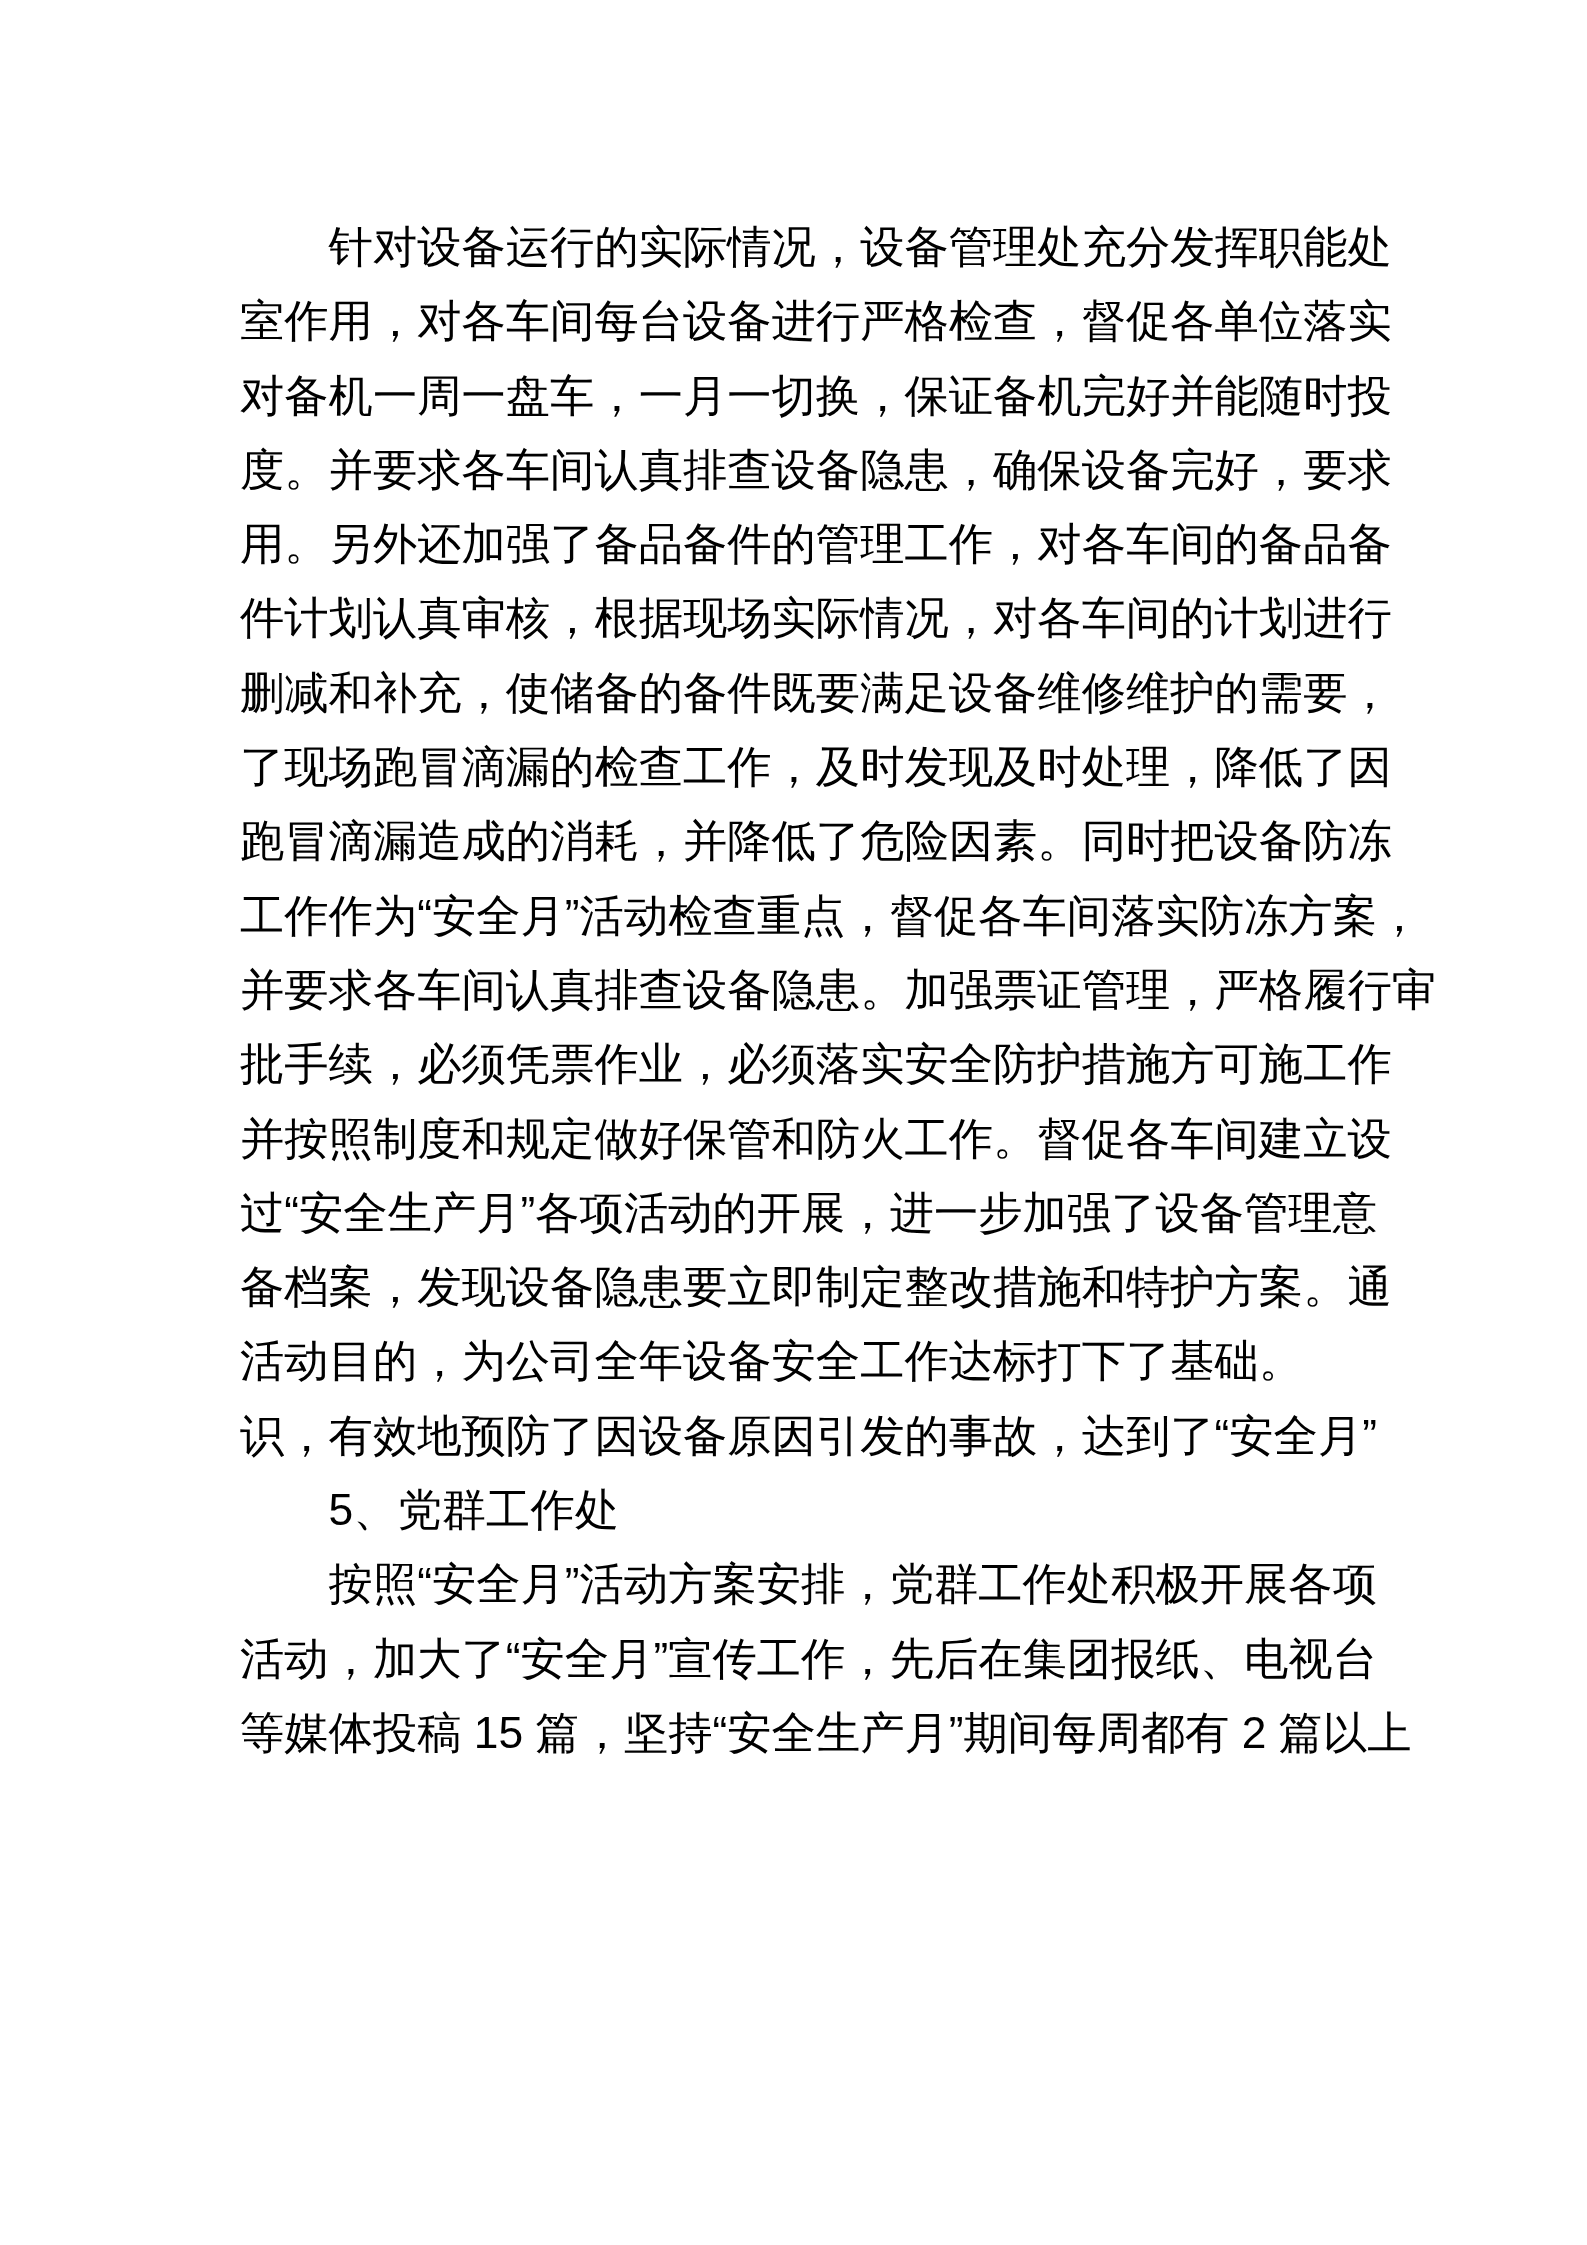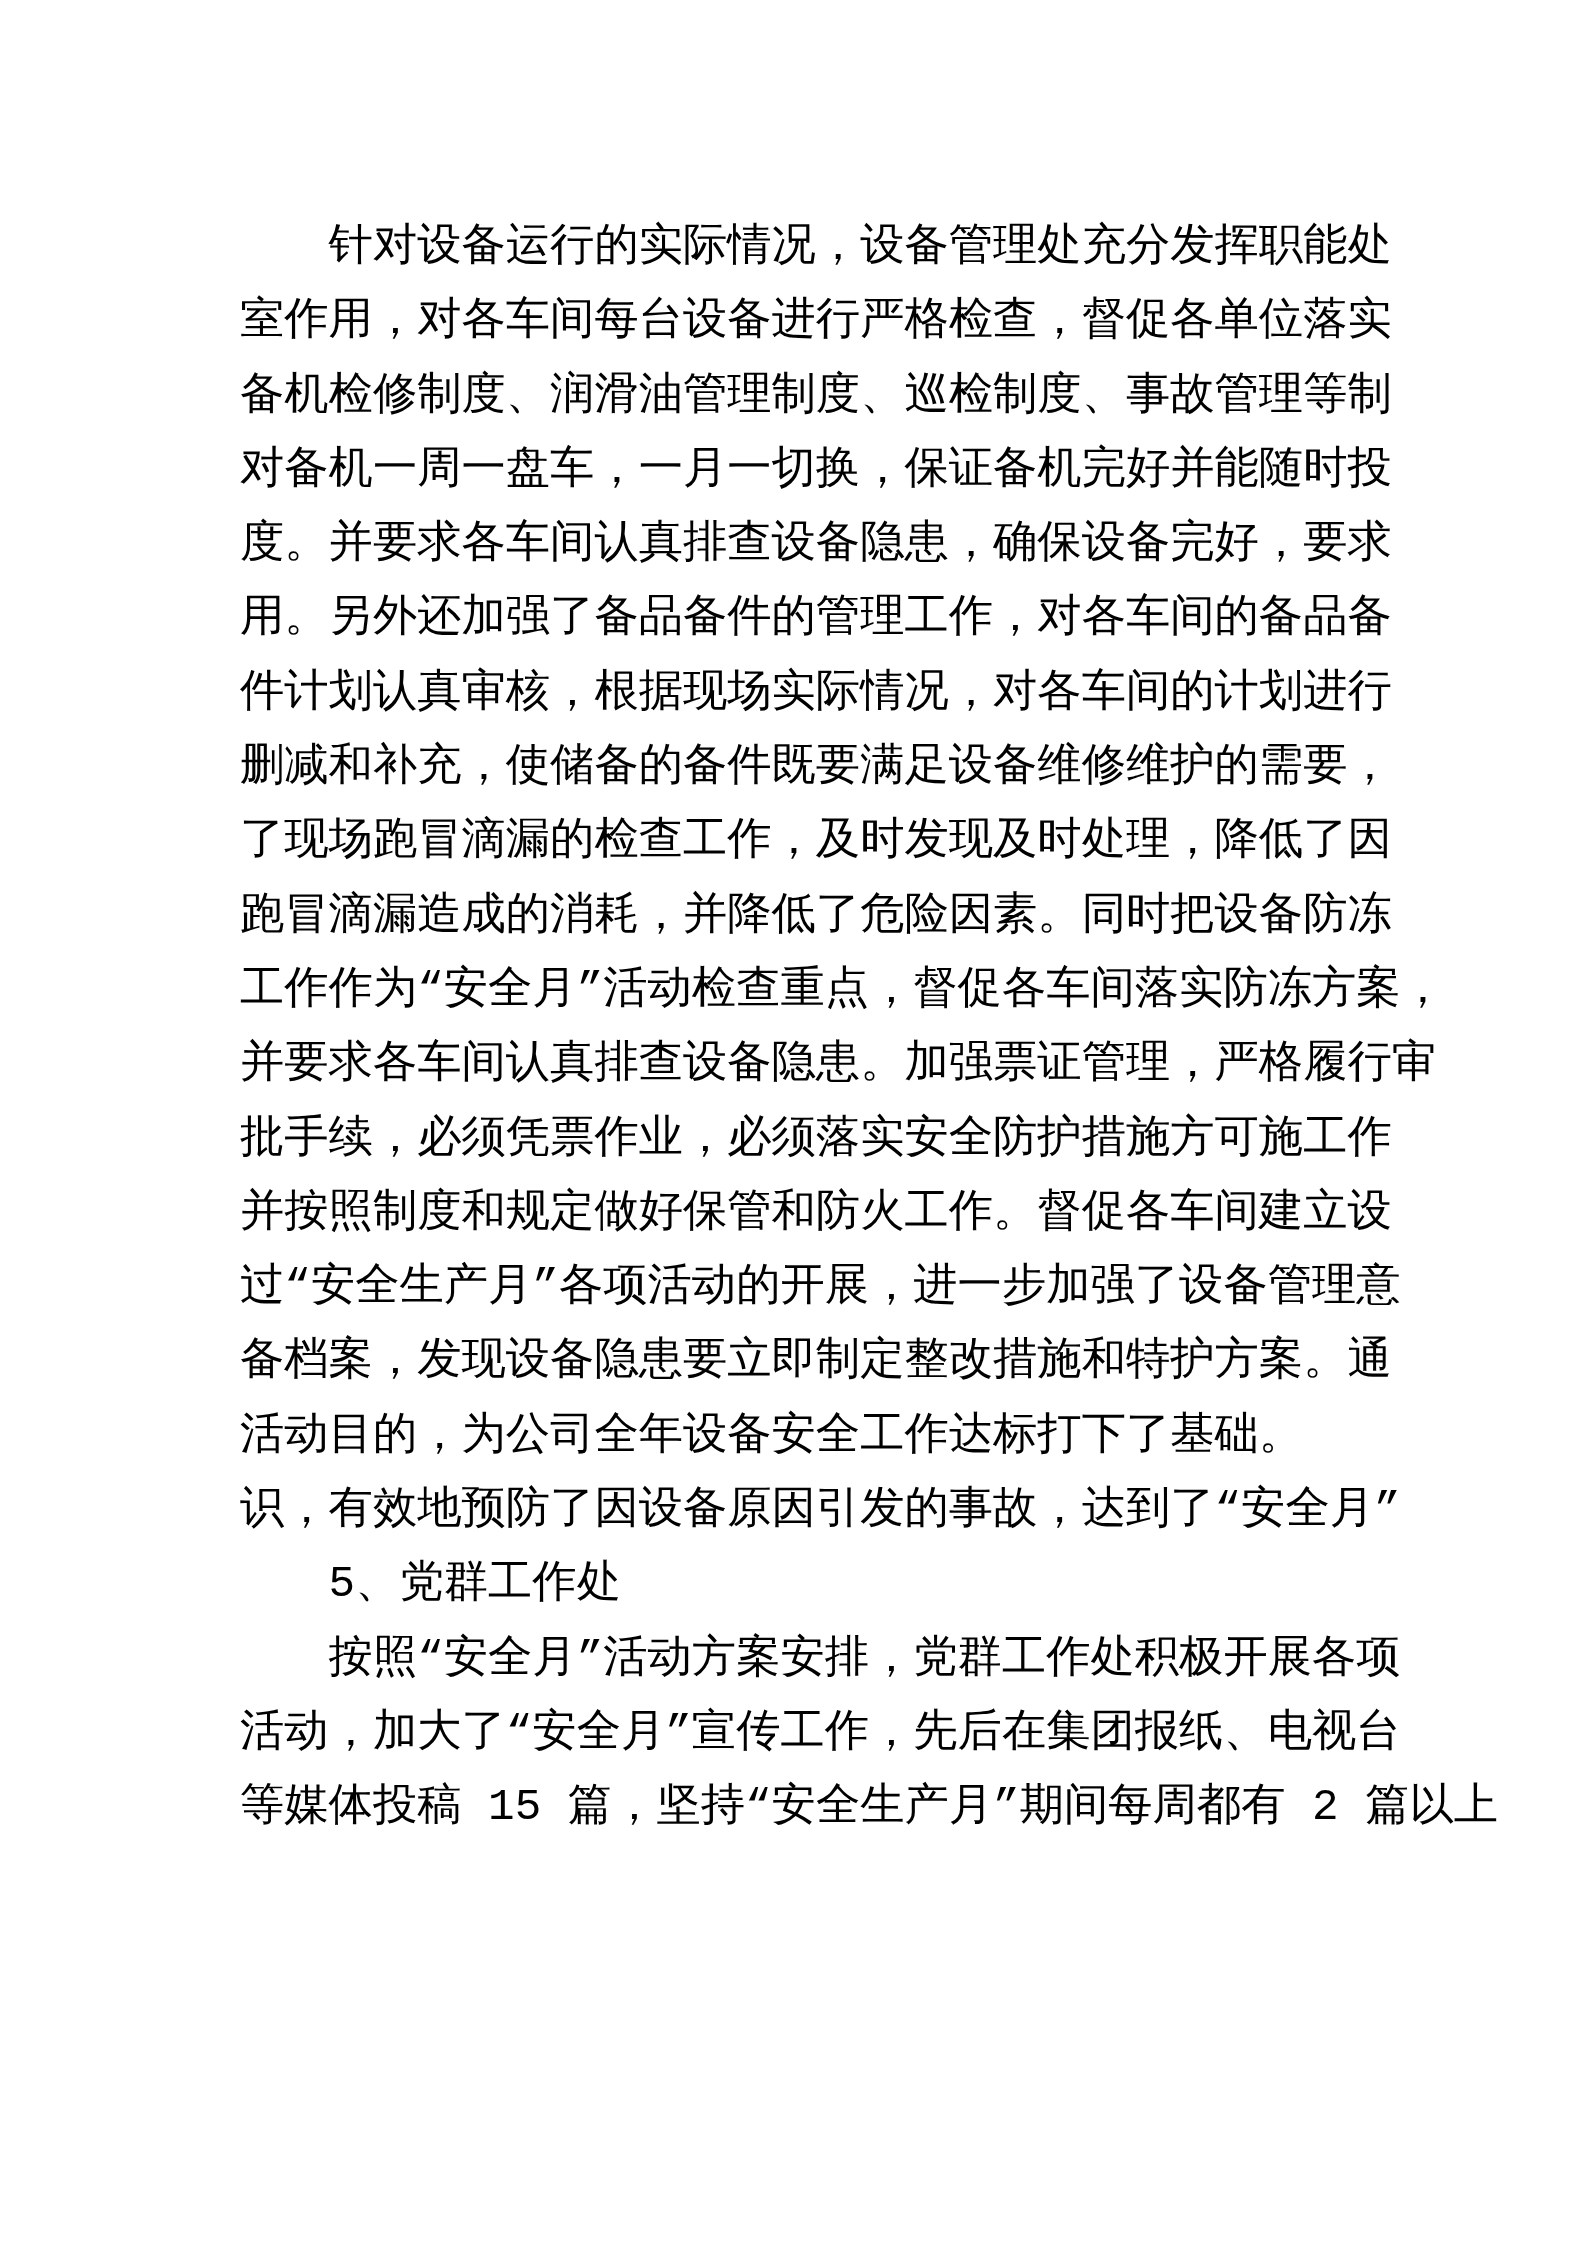--- a/index.html
+++ b/index.html
@@ -12,21 +12,21 @@
       height: 2245px;
       position: relative;
       overflow: hidden;
     }
     .page {
       position: absolute;
       left: 240px;
       top: 210px;
       width: 1108px;
       color: #000000;
-      font-family: Liberation Mono, monospace;
+      font-family: Liberation Sans, sans-serif;
       font-size: 44.3px;
       line-height: 74.3px;
     }
     .line {
       display: block;
       white-space: nowrap;
       text-align: justify;
       text-align-last: justify;
       width: 1108px;
       height: 74.3px;
@@ -41,21 +41,20 @@
     }
   </style>
 </head>
 <body>
 
 <div class="page">
 
   <div class="para-block">
     <span class="line first">针对设备运行的实际情况，设备管理处充分发挥职能处</span>
     <span class="line">室作用，对各车间每台设备进行严格检查，督促各单位落实</span>
-    <span class="line">备机检修制度、润滑油管理制度、巡检制度、事故管理等制</span>
     <span class="line">对备机一周一盘车，一月一切换，保证备机完好并能随时投</span>
     <span class="line">度。并要求各车间认真排查设备隐患，确保设备完好，要求</span>
     <span class="line">用。另外还加强了备品备件的管理工作，对各车间的备品备</span>
     <span class="line">件计划认真审核，根据现场实际情况，对各车间的计划进行</span>
     <span class="line">删减和补充，使储备的备件既要满足设备维修维护的需要，</span>
     <span class="line">了现场跑冒滴漏的检查工作，及时发现及时处理，降低了因</span>
     <span class="line">跑冒滴漏造成的消耗，并降低了危险因素。同时把设备防冻</span>
     <span class="line">工作作为“安全月”活动检查重点，督促各车间落实防冻方案，</span>
     <span class="line">并要求各车间认真排查设备隐患。加强票证管理，严格履行审</span>
     <span class="line">批手续，必须凭票作业，必须落实安全防护措施方可施工作</span>

